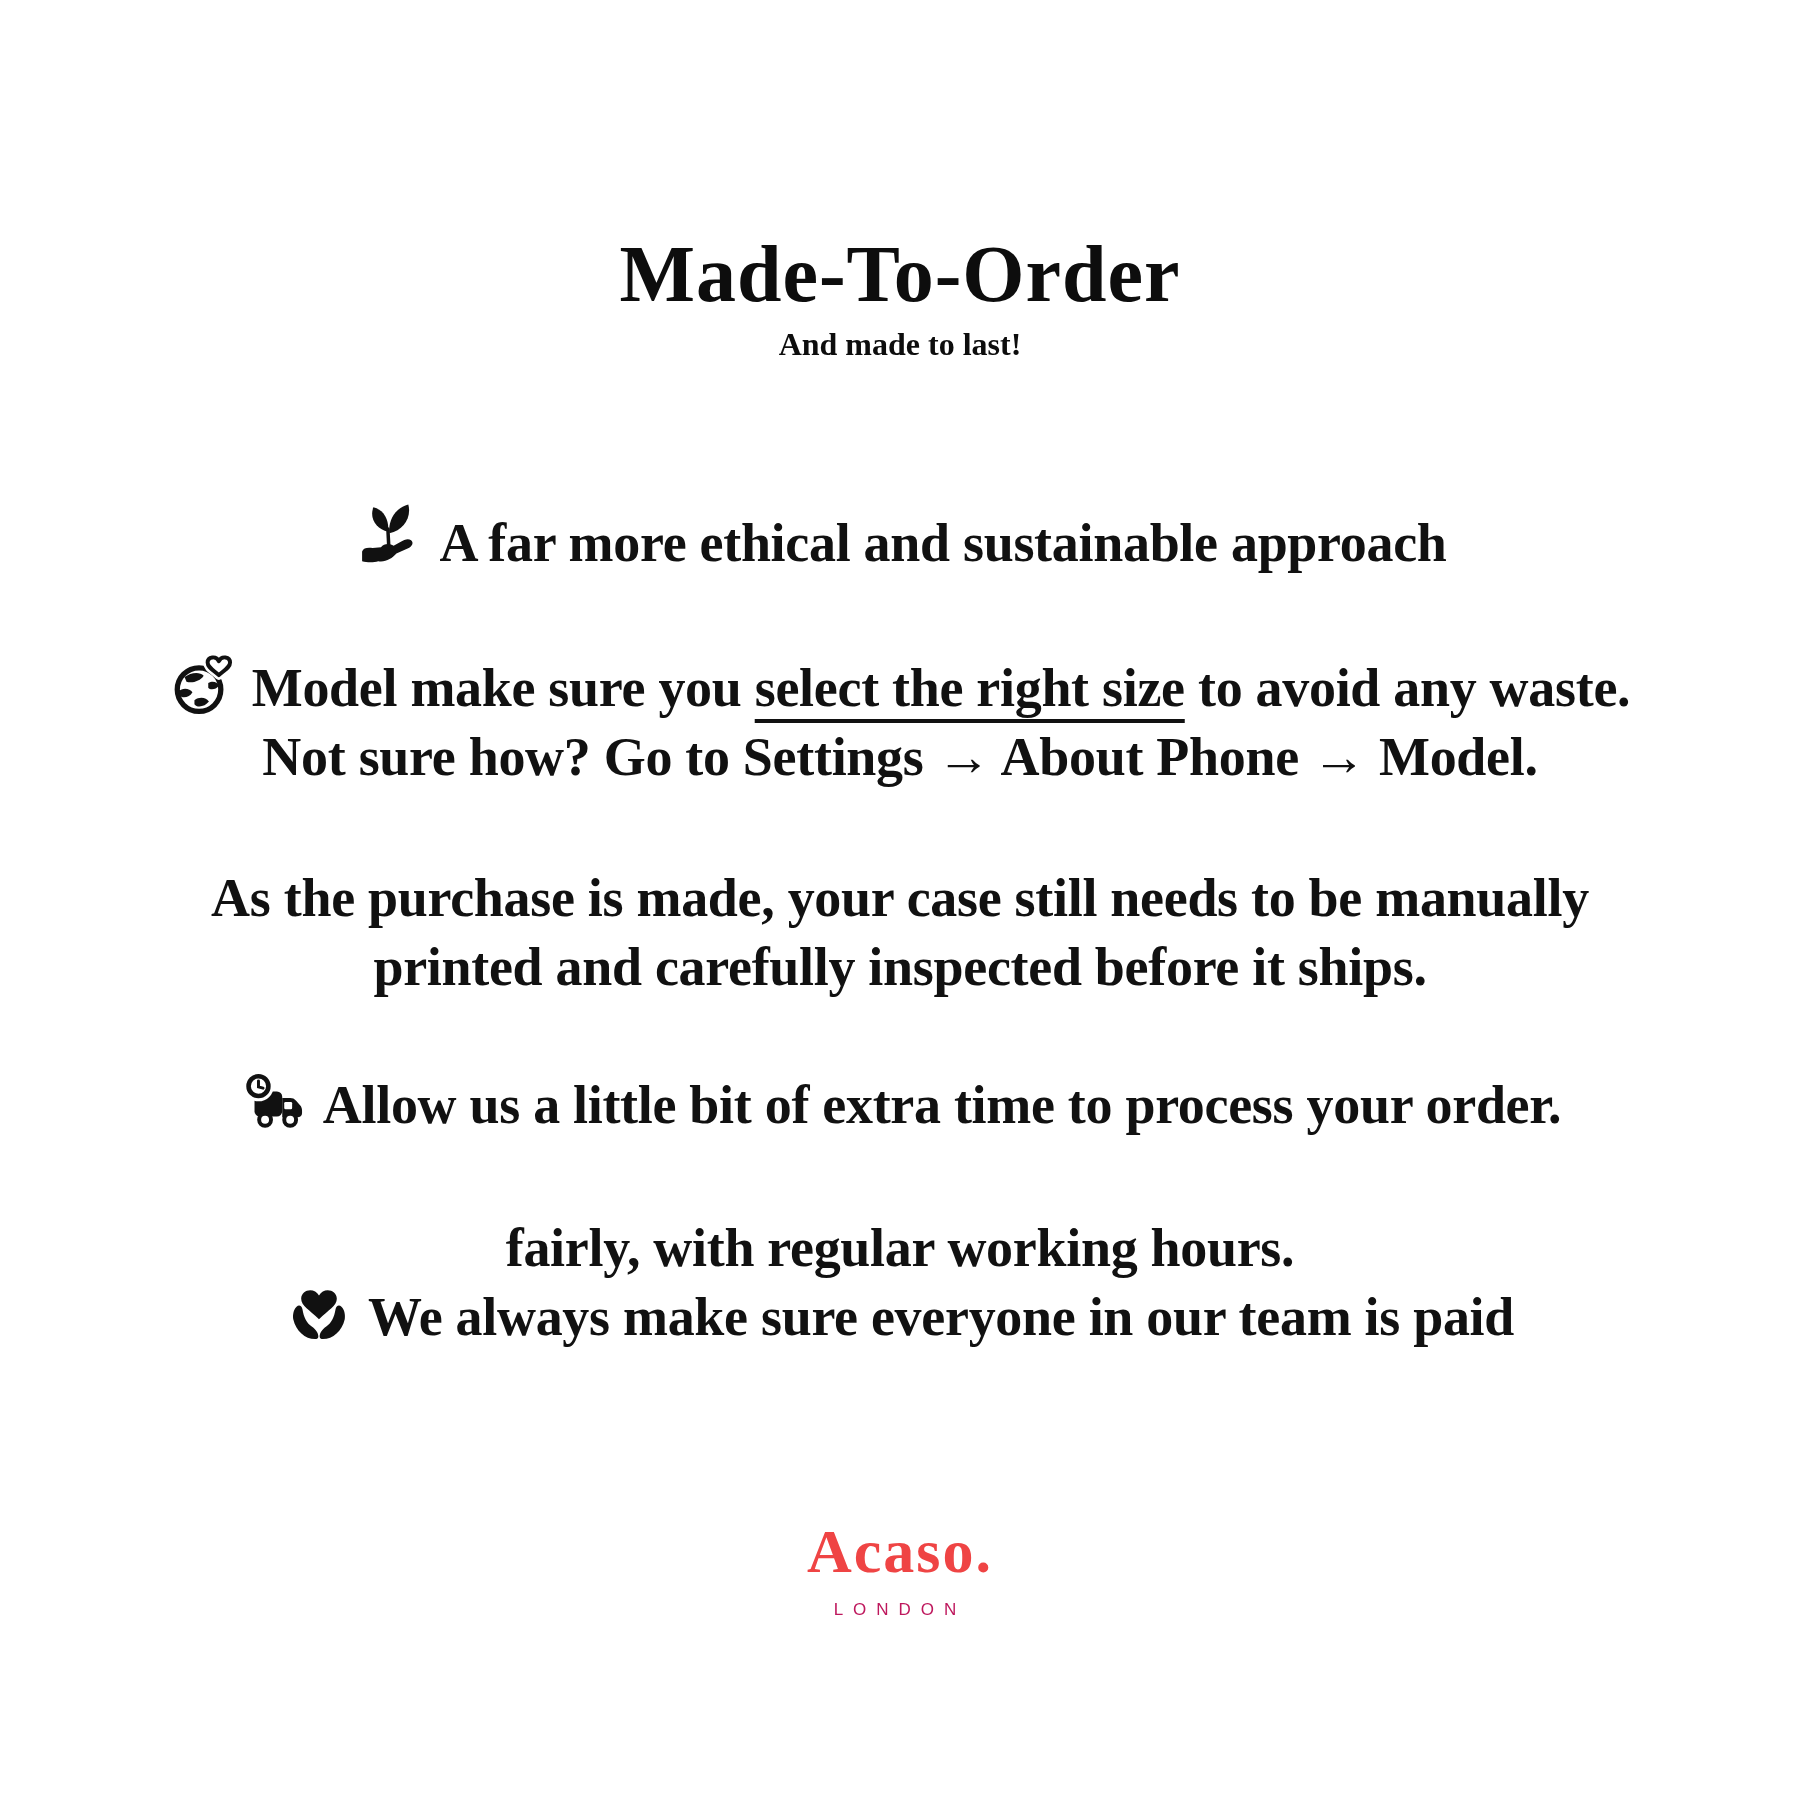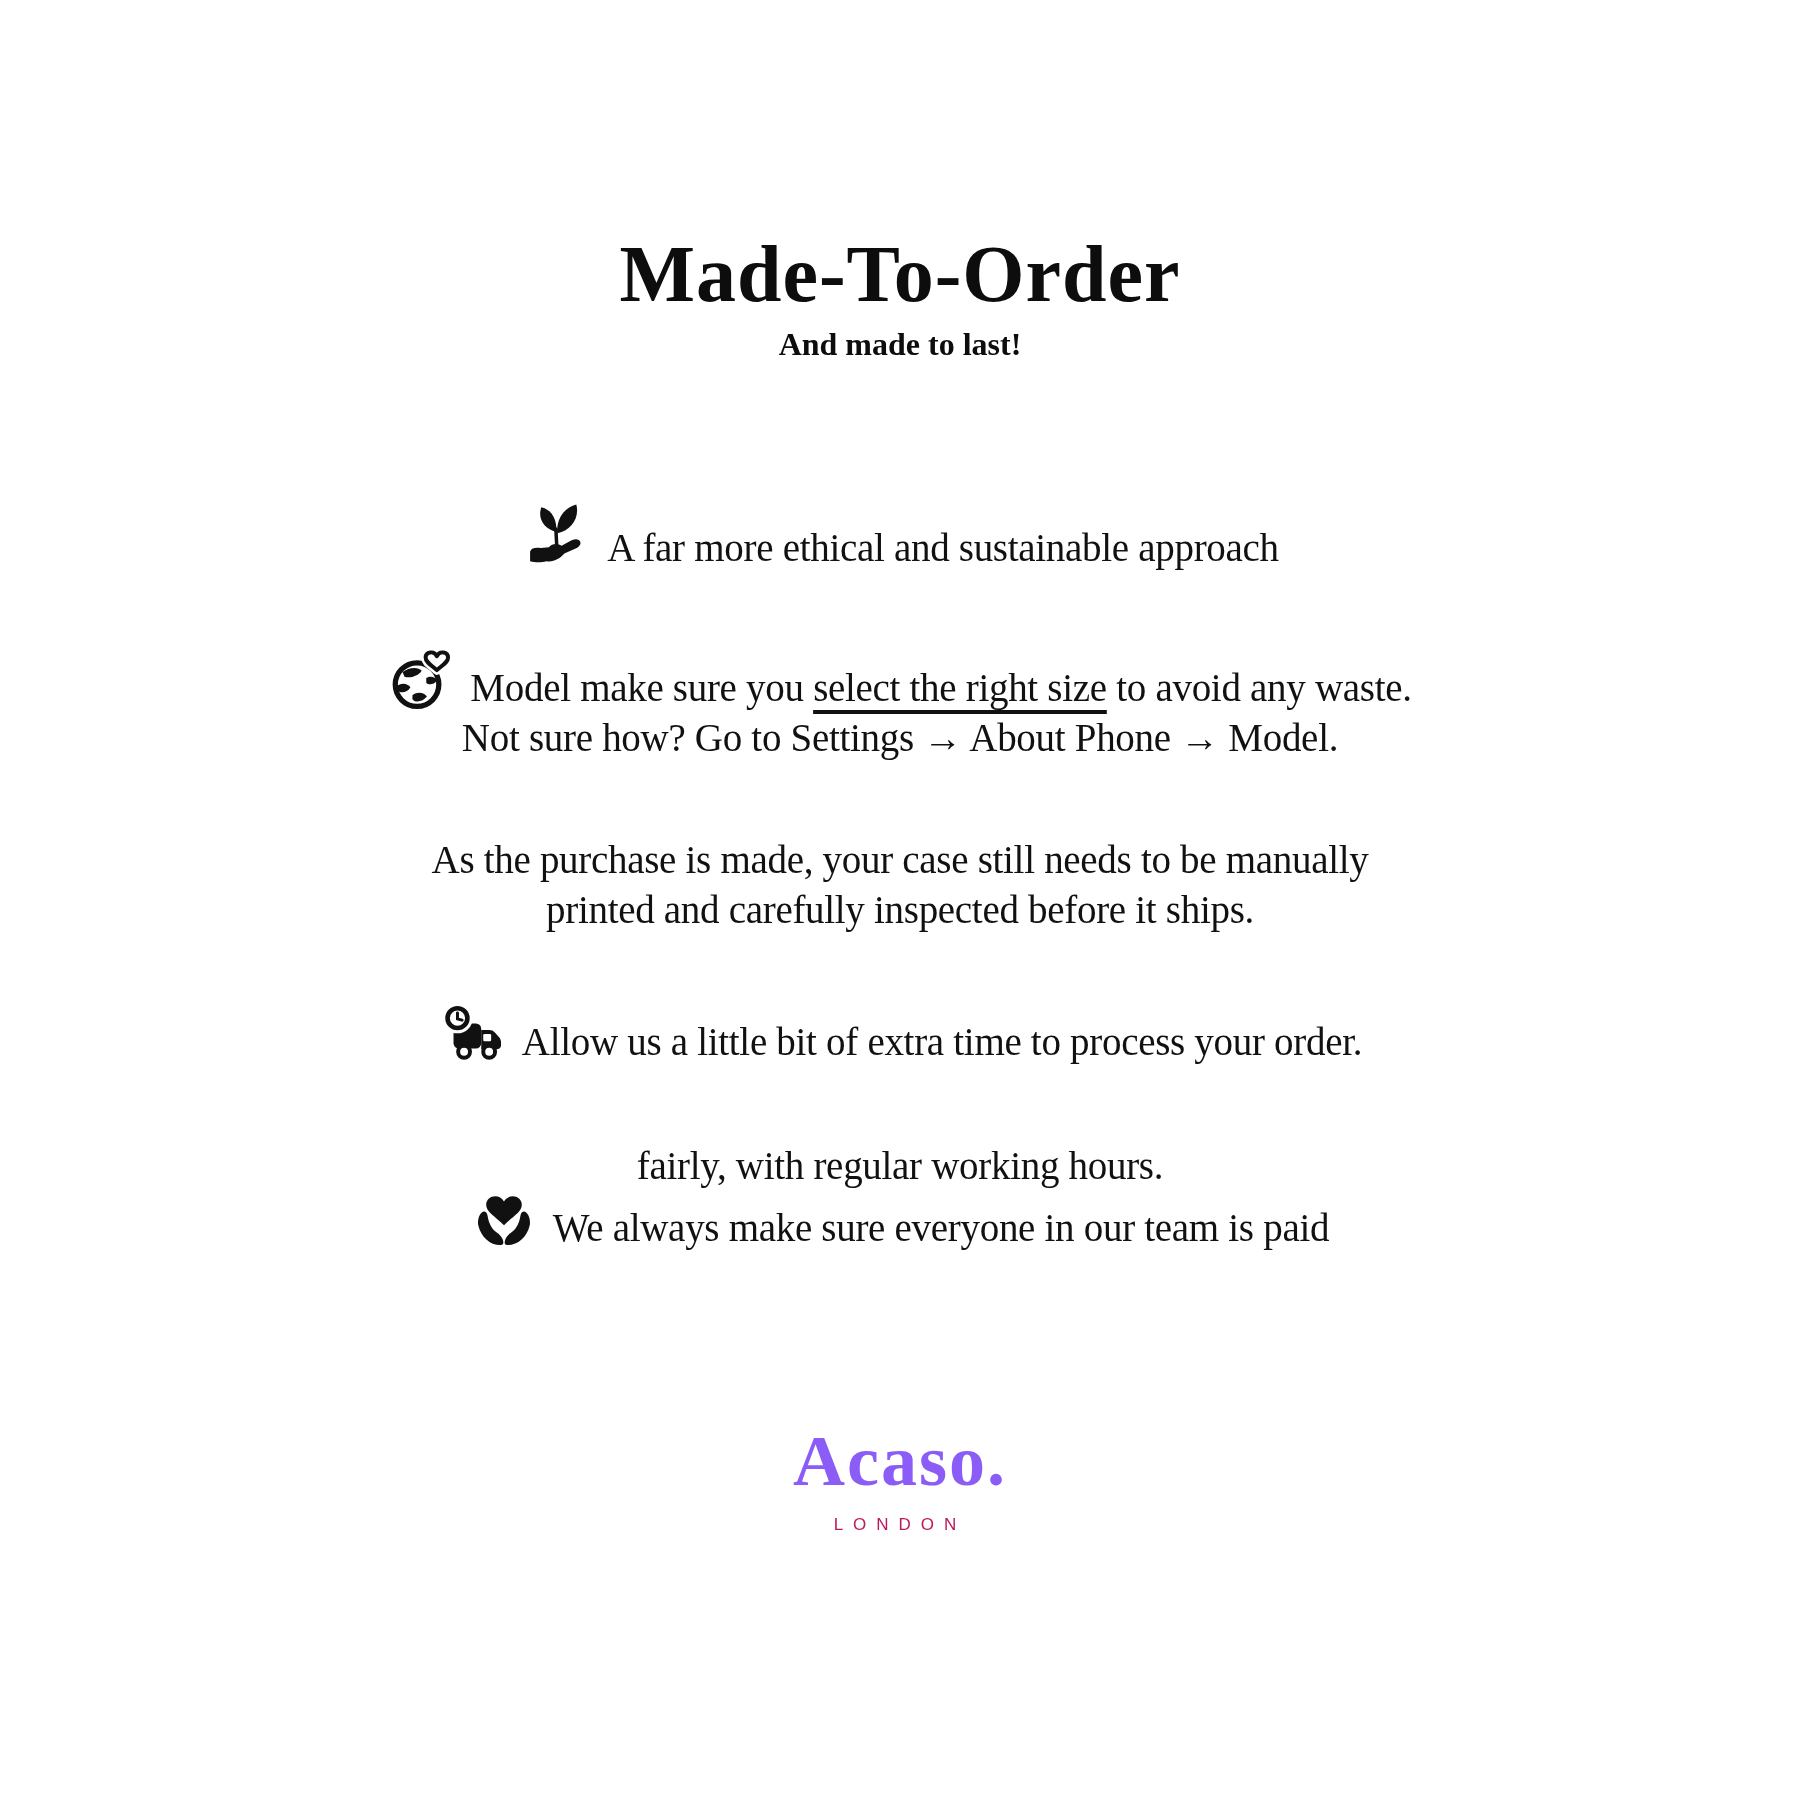--- a/index.html
+++ b/index.html
@@ -29,22 +29,22 @@
   }
   .subtitle {
     margin-top: 10px;
     font-size: 32px;
     font-weight: 700;
     color: #0d0d0d;
   }
   .point {
     margin: 0 auto;
     width: 1740px;
-    font-size: 39px;
-    font-weight: 400;
+    font-size: 54px;
+    font-weight: 700;
     line-height: 1.28;
     letter-spacing: -0.3px;
   }
   .mt-first { margin-top: 138px; }
   .mt-p2 { margin-top: 74px; }
   .mt-p3 { margin-top: 66px; }
   .mt-p4 { margin-top: 72px; }
   .mt-p5 { margin-top: 74px; }
   .line { display: block; }
   .u {
@@ -55,24 +55,24 @@
   .ic {
     display: inline-block;
     margin-right: 16px;
     vertical-align: -12px;
   }
   .ic svg { display: block; }
   .ic-sprout { vertical-align: -10px; }
   .ic-heart-hands { vertical-align: -16px; }
   .logo { margin-top: 168px; }
   .brand {
-    font-size: 72px;
+    font-size: 62px;
     font-weight: 700;
     letter-spacing: 2px;
-    color: #8b5cf6;
+    color: #ef4444;
     line-height: 1;
   }
   .city {
     margin-top: 18px;
     font-family: "Liberation Sans", "DejaVu Sans", sans-serif;
     font-size: 17px;
     font-weight: 400;
     letter-spacing: 10px;
     color: #be185d;
   }

